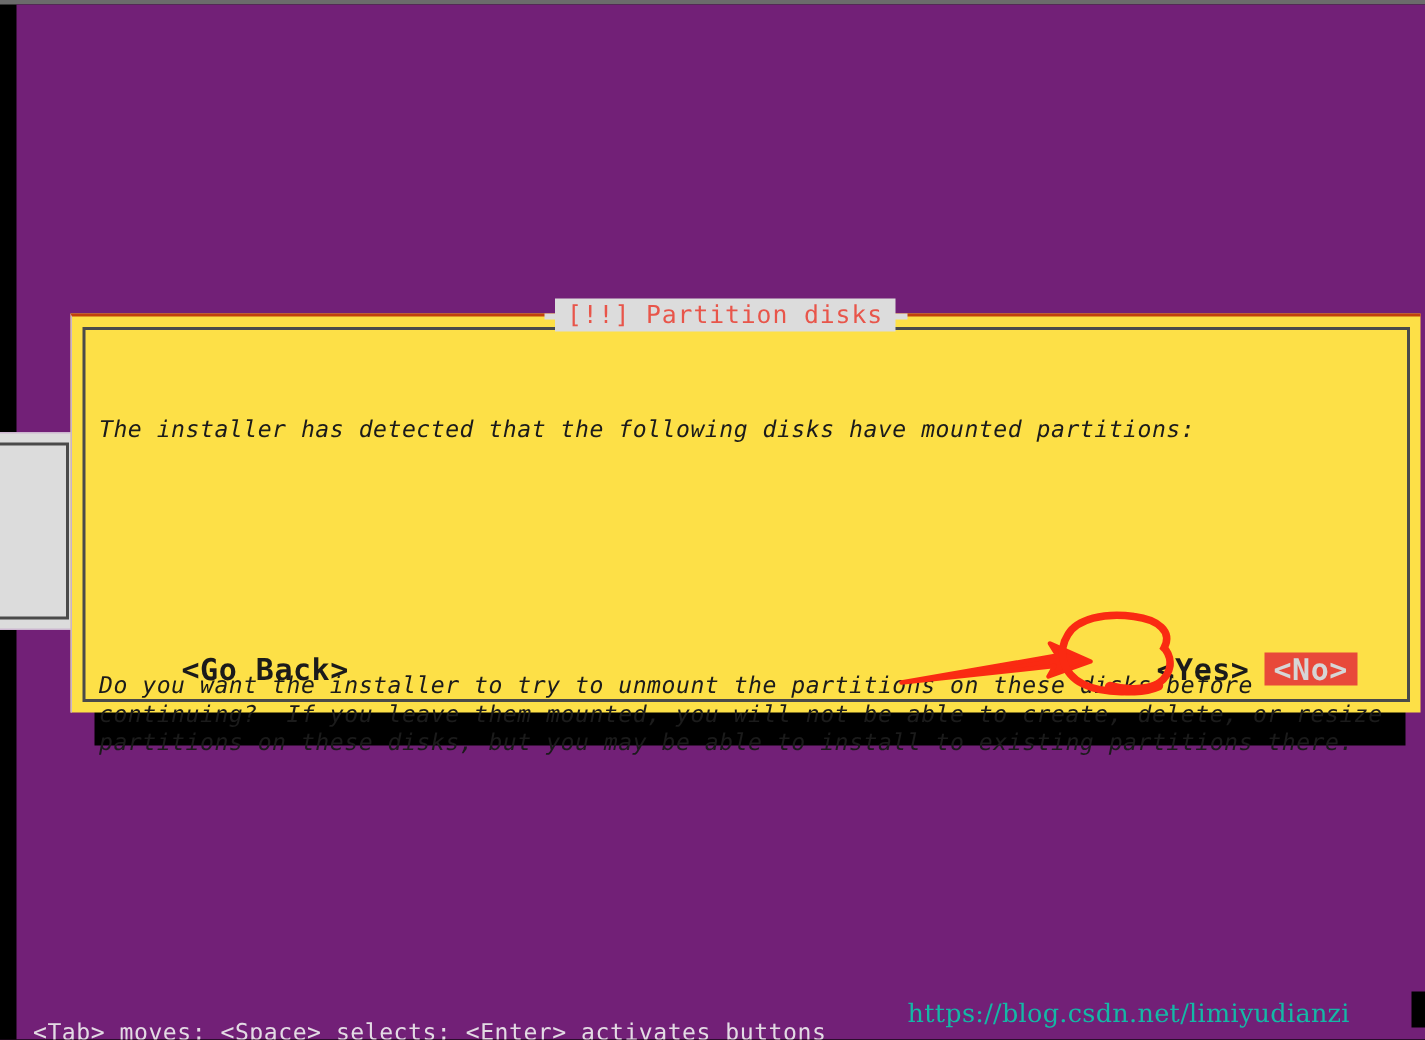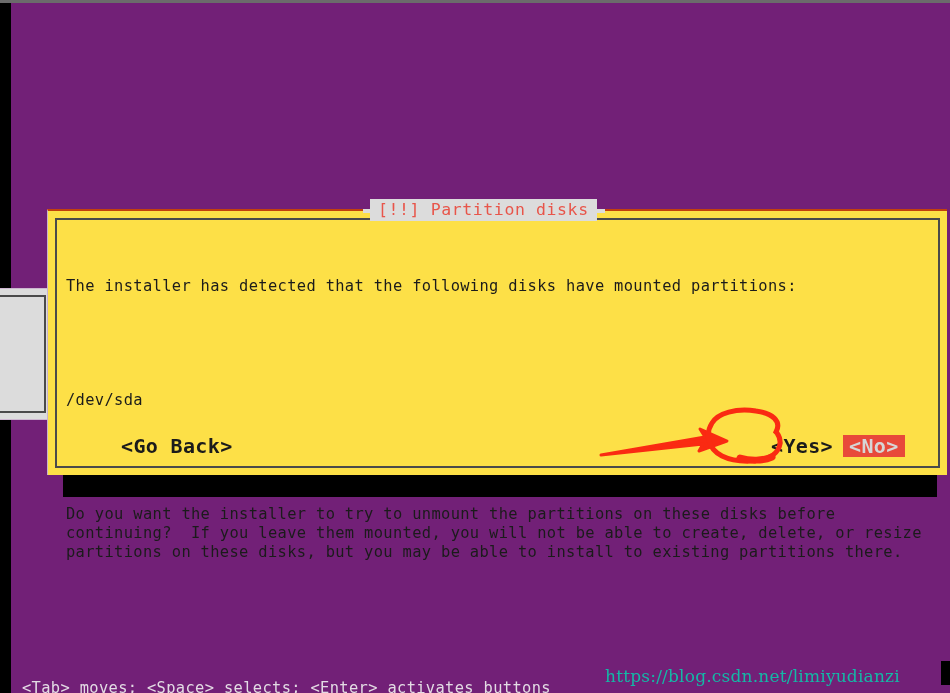--- a/index.html
+++ b/index.html
@@ -104,20 +104,21 @@
     position: absolute;
     left: 18px;
     top: 28px;
     right: 10px;
     bottom: 4px;
     color: #1b1b1b;
     font-size: 15.4px;
     line-height: 19px;
     letter-spacing: 0.35px;
     white-space: pre;
+    font-style: italic;
   }
   .para { margin: 0; white-space: pre; }
   .spacer { height: 19px; }
 
   
   #button-row {
     position: absolute;
     left: 18px;
     top: 224px;
     right: 12px;
@@ -200,21 +201,20 @@
     <div id="dialog-shadow"></div>
 
     <div id="dialog">
       <div id="dialog-frame"></div>
       <div id="title-gap"></div>
       <div id="dialog-title">[!!] Partition disks</div>
 
       <div id="dialog-body">
         <div class="para">The installer has detected that the following disks have mounted partitions:</div>
         <div class="spacer"></div>
-        <div class="para">/dev/sda</div>
         <div class="spacer"></div>
         <div class="para">Do you want the installer to try to unmount the partitions on these disks before
 continuing?  If you leave them mounted, you will not be able to create, delete, or resize
 partitions on these disks, but you may be able to install to existing partitions there.</div>
         <div class="spacer"></div>
       </div>
 
       <div id="button-row">
         <div class="btn" id="btn-goback">&lt;Go Back&gt;</div>
         <div class="btn" id="btn-yes">&lt;Yes&gt;</div>

